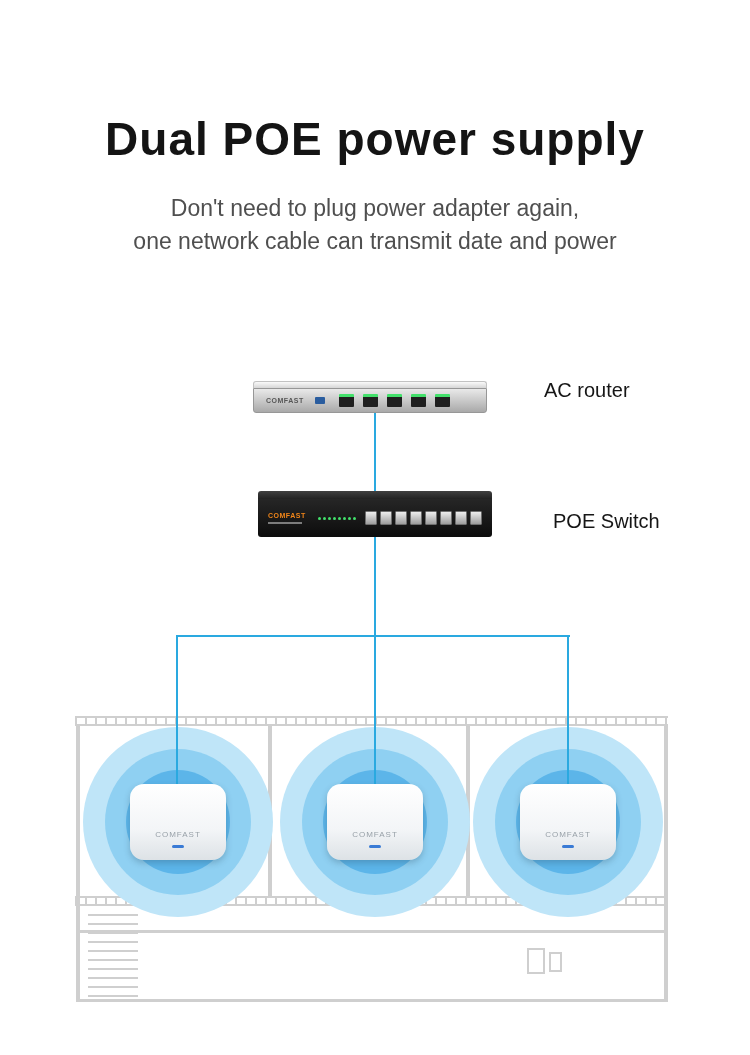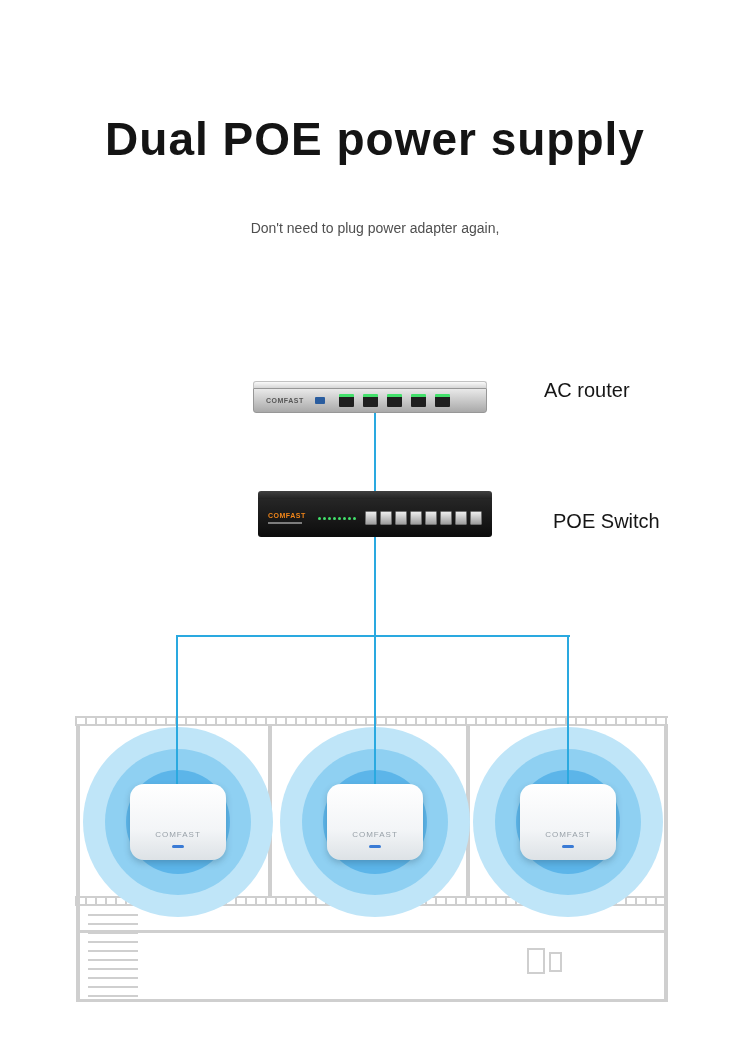--- a/index.html
+++ b/index.html
@@ -12,23 +12,22 @@
   .page { position:absolute; inset:0; background:#fff; }
 
   
   .title {
     position:absolute; left:0; top:112px; width:750px;
     text-align:center; font-size:46px; font-weight:700;
     color:var(--title_text,#141414); letter-spacing:1px;
   }
   .subtitle {
     position:absolute; left:0; top:192px; width:750px;
-    text-align:center; font-size:14px; line-height:33px;
+    text-align:center; font-size:23px; line-height:33px;
     color:var(--subtitle_text,#4f4f4f);
-    margin-top:20px;
   }
 
   
   .cable { position:absolute; background:var(--cable,#2aa9e0); z-index:3; }
   .cable.v { width:2px; }
   .cable.h { height:2px; }
 
   
   .dev-label {
     position:absolute; font-size:20px; color:#161616;
@@ -103,20 +102,21 @@
   .ap-led { width:12px; height:3px; border-radius:2px; background:var(--ap_led_blue,#3a7bd5); }
 </style>
 </head>
 <body>
 
 <div class="page">
 
   <h1 class="title">Dual POE power supply</h1>
   <div class="subtitle">
     <div>Don't need to plug power adapter again,</div>
+    <div>one network cable can transmit date and power</div>
   </div>
 
   <div>
 
     <div class="cable v" style="left:374px;top:412px;height:82px"></div>
     <div class="cable v" style="left:374px;top:536px;height:256px"></div>
     <div class="cable h" style="left:176px;top:635px;width:394px"></div>
     <div class="cable v" style="left:176px;top:635px;height:157px"></div>
     <div class="cable v" style="left:567px;top:635px;height:157px"></div>
 

